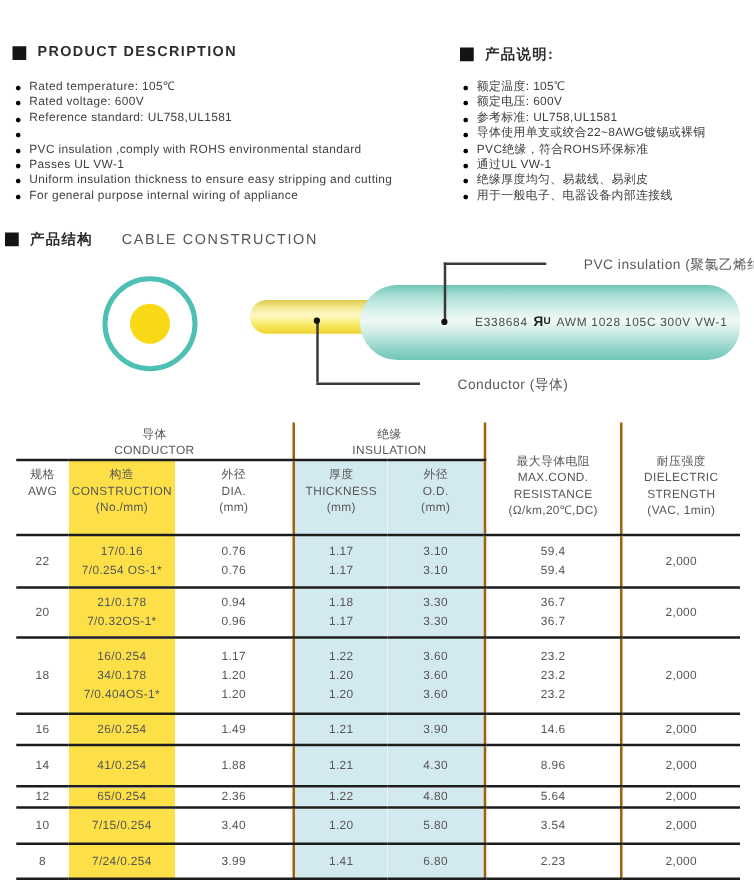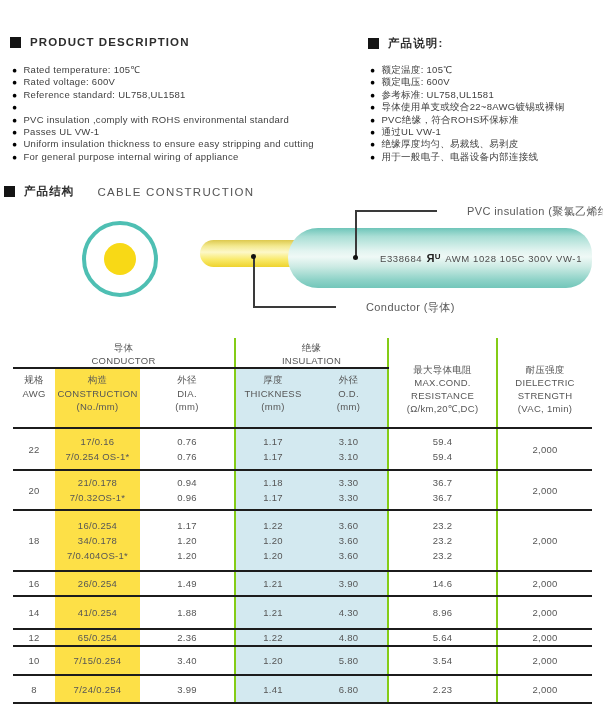--- a/index.html
+++ b/index.html
@@ -38,21 +38,21 @@
   .ul-mark .u { display:inline-block; font-size:8px; vertical-align:top; }
   .lv { position:absolute; width:1.5px; background:#3a3a3a; z-index:3; }
   .lh { position:absolute; height:1.5px; background:#3a3a3a; z-index:3; }
   .ldot { position:absolute; width:5px; height:5px; border-radius:50%; background:#111; z-index:4; }
   .diag-label { position:absolute; font-size:11px; letter-spacing:0.4px; color:#5a5a5a; white-space:nowrap; z-index:4;margin-left:24px; }
 
   
   .spec-table { position:absolute; left:13px; top:338px; width:579px;
     border-collapse:collapse; table-layout:fixed; font-size:9.5px; color:#565656; }
   .spec-table td { padding:0; text-align:center; letter-spacing:0.3px; overflow:hidden; }
-  .br { border-right:2px solid #84cc16; }
+  .br { border-right:2px solid #a16207; }
   .bb { border-bottom:2px solid #1c1c1c; }
   tr.group td { line-height:13px; vertical-align:middle; }
   tr.group td.span-head { padding-top:2px; }
   td.tall-head { vertical-align:middle; line-height:13.5px; padding-top:12px; }
   tr.sub td { vertical-align:top; padding-top:4px; line-height:13.5px; }
   tr.data td { border-bottom:2px solid #1c1c1c; vertical-align:middle; line-height:15px; }
   .bg-y { background:#fde047; }
   .bg-b { background:#d3e9f0; }
 </style>
 </head>

